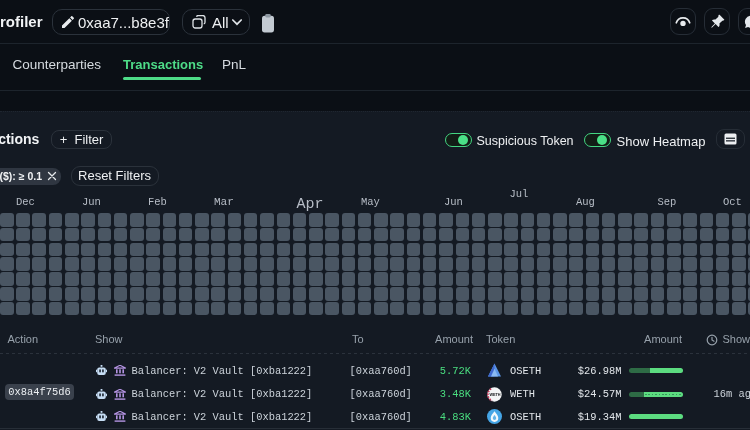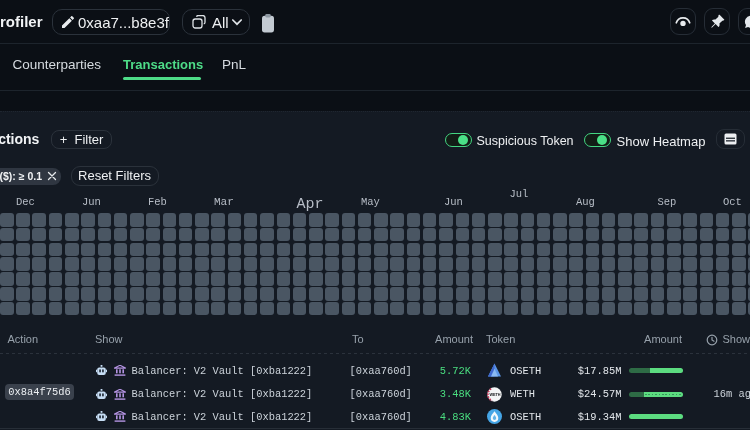--- a/index.html
+++ b/index.html
@@ -451,21 +451,21 @@
   </svg>
 <div class="abs mono" style="left:131.5px;top:364.5px;font-size:10.4px;color:#ccd3da">Balancer: V2 Vault [0xba1222]</div>
 <div class="abs mono" style="left:349.5px;top:364.5px;font-size:10.4px;color:#ccd3da">[0xaa760d]</div>
 <div class="abs mono" style="left:371px;top:364.5px;width:100px;text-align:right;font-size:10.4px;color:#4ade80">5.72K</div>
 <svg class="abs" style="left:487px;top:363.2px" width="15" height="15" viewBox="0 0 15 15">
     <path d="M7.5 0.5 L14 13.5 H1 Z" fill="#5b95e6"></path>
     <path d="M7.5 0.5 L7.5 13.5 L1 13.5 Z" fill="#3e68cf"></path>
     <path d="M7.5 5.8 L11 13.5 H4 Z" fill="#8ab9f2"></path>
   </svg>
 <div class="abs mono" style="left:510px;top:364.5px;font-size:10.4px;color:#e2e6ea">OSETH</div>
-<div class="abs mono" style="left:521.5px;top:364.5px;width:100px;text-align:right;font-size:10.4px;color:#e2e6ea">$17.85M</div>
+<div class="abs mono" style="left:521.5px;top:364.5px;width:100px;text-align:right;font-size:10.4px;color:#e2e6ea">$26.98M</div>
 <div class="abs" style="left:628.5px;top:368.4px;width:54.5px;height:4.6px;border-radius:2.5px;background:linear-gradient(90deg,#2e6b45 0,#2e6b45 38%,#5cdc80 38%,#5cdc80 100%);"></div>
 <svg class="abs" style="left:96px;top:388.8px" width="11" height="11" viewBox="0 0 11 11">
     <rect x="4.6" y="0" width="1.8" height="1.8" fill="#c6ddf4"></rect>
     <rect x="1.2" y="2.4" width="8.6" height="7.6" rx="2" fill="#c6ddf4"></rect>
     <rect x="0" y="4.6" width="1" height="2.6" rx=".5" fill="#c6ddf4"></rect>
     <rect x="10" y="4.6" width="1" height="2.6" rx=".5" fill="#c6ddf4"></rect>
     <rect x="3.2" y="4.2" width="1.7" height="3.4" rx=".8" fill="#232c38"></rect>
     <rect x="6.1" y="4.2" width="1.7" height="3.4" rx=".8" fill="#232c38"></rect>
   </svg>
 <svg class="abs" style="left:114px;top:388.8px" width="12" height="11" viewBox="0 0 12 11">

